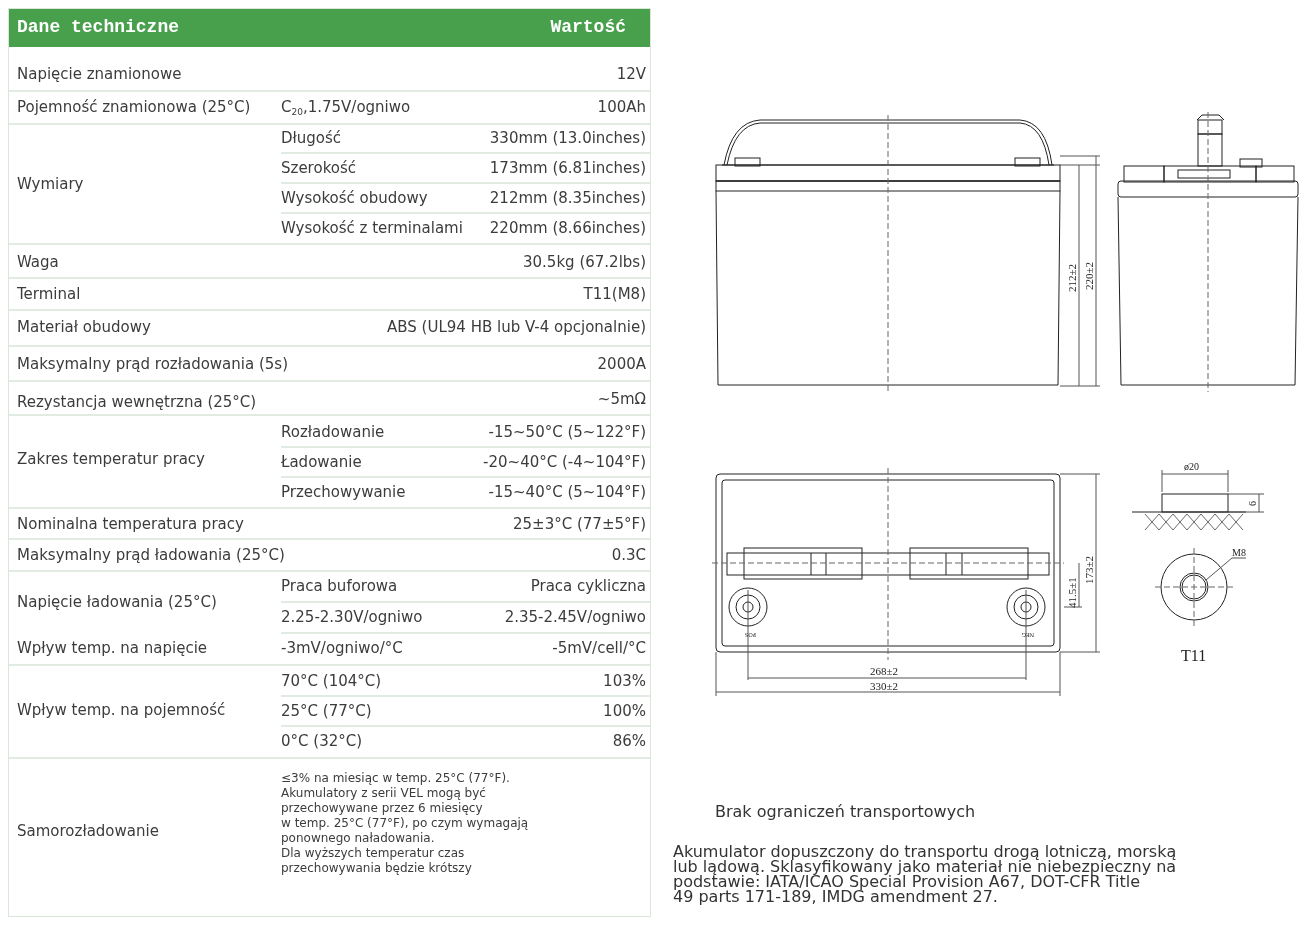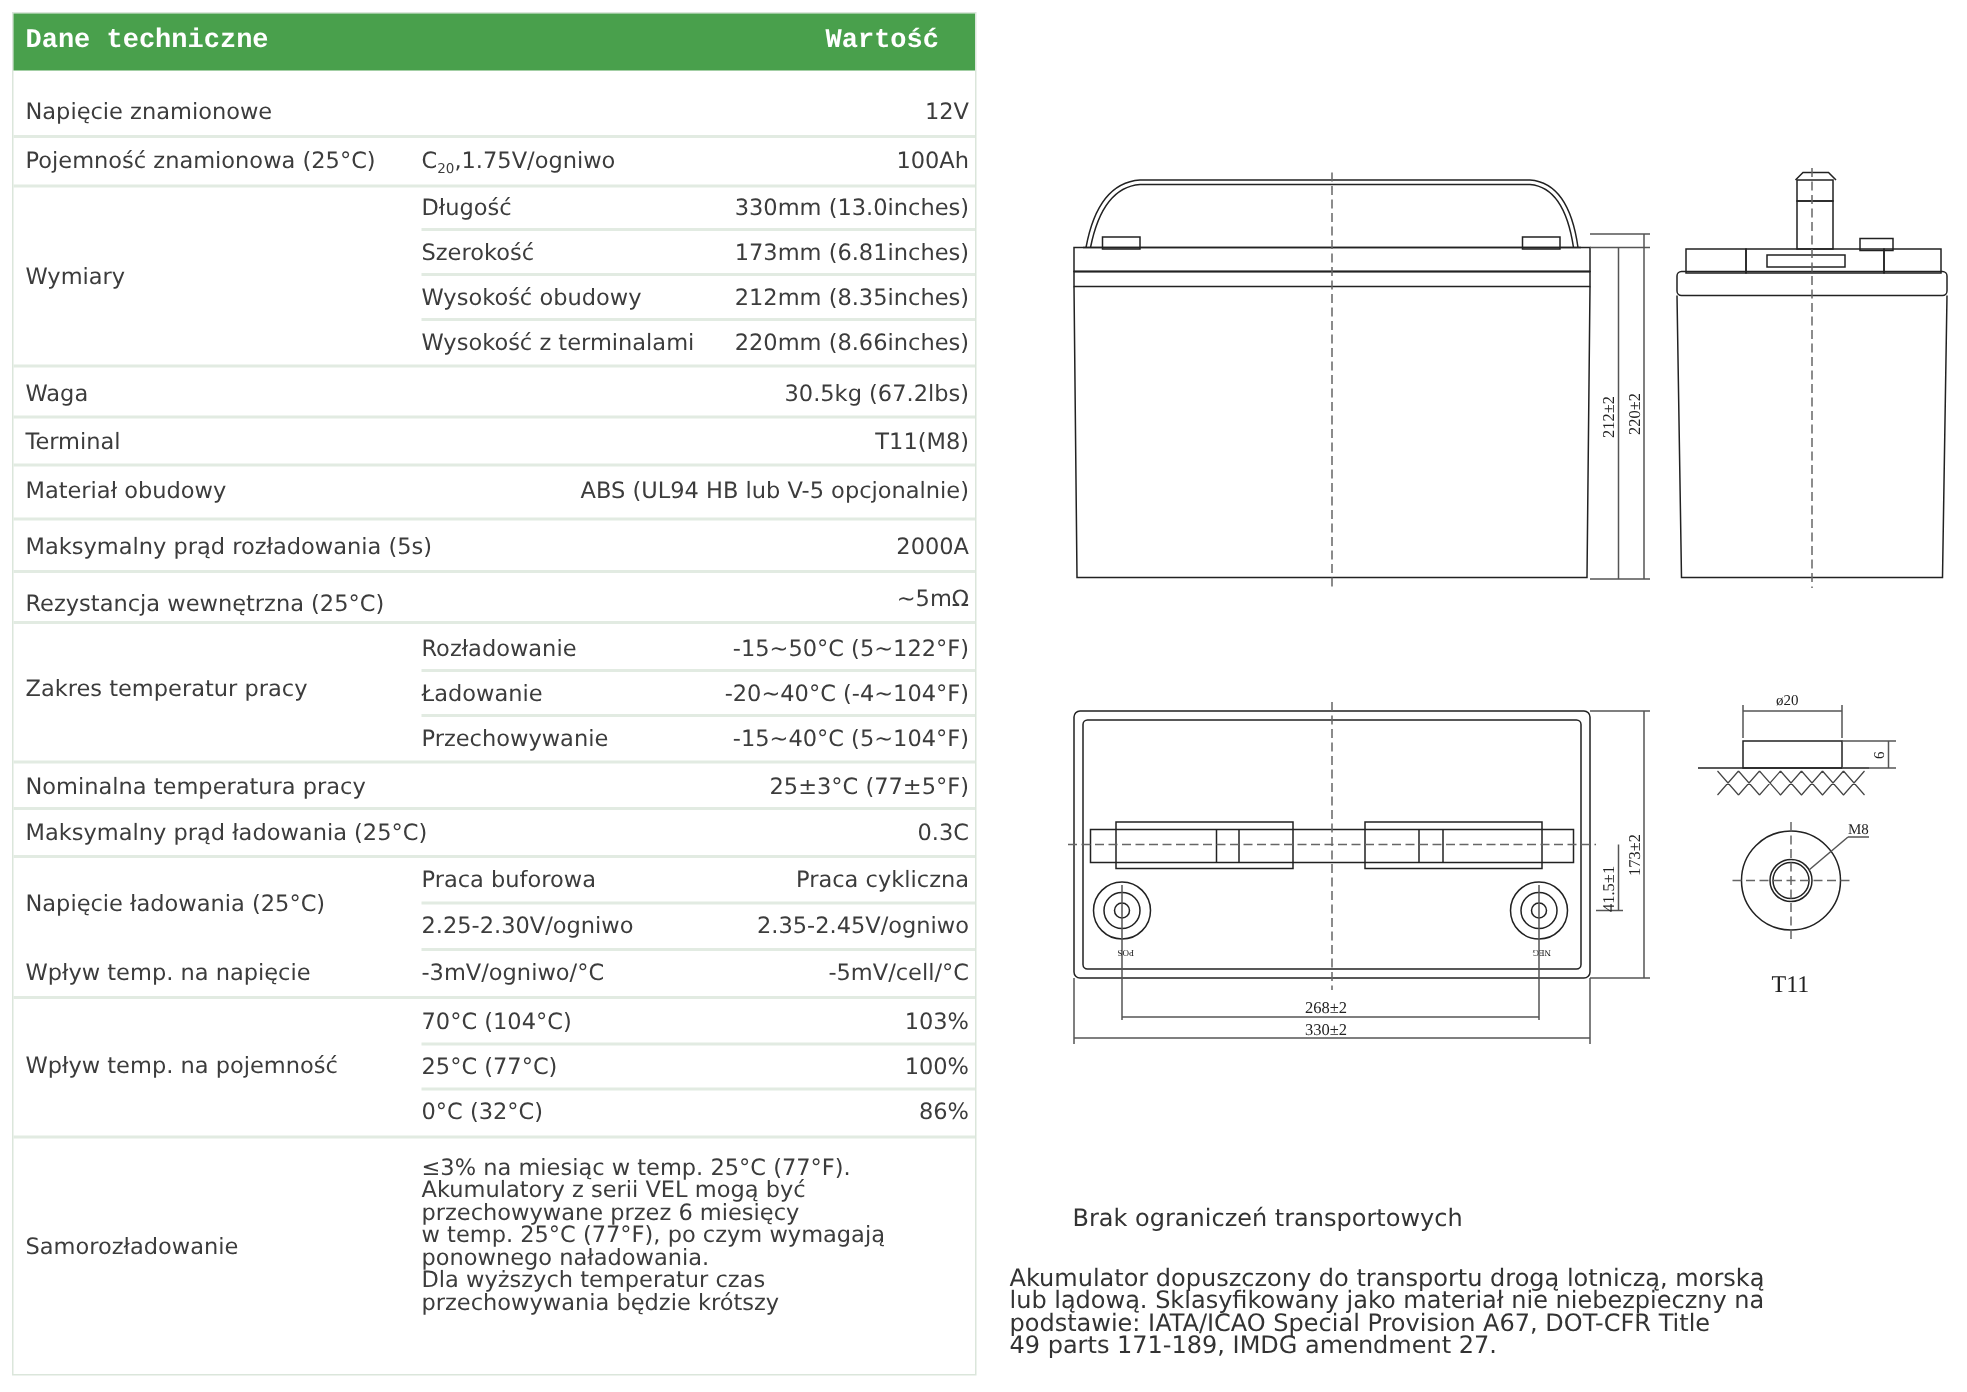--- a/index.html
+++ b/index.html
@@ -10,21 +10,21 @@
   .hdr { position:absolute; left:0; top:0; width:641px; height:38px; background:#49a04c;
          color:#fff; font-weight:bold; font-size:18px;font-family:Liberation Mono, monospace; }
   .hdr .l { position:absolute; left:8px; top:8px; }
   .hdr .r { position:absolute; right:24px; top:8px; }
   .row { position:absolute; left:0; width:641px; font-size:15px; color:#3c3c3c; }
   .hline { position:absolute; height:0; border-top:2px solid #e2ebe2; }
   .c1 { position:absolute; left:8px; white-space:nowrap; }
   .c2 { position:absolute; left:272px; white-space:nowrap; }
   .c3 { position:absolute; right:4px; white-space:nowrap; text-align:center; }
   .sub { font-size:9px; vertical-align:-3px; }
-  .multi { position:absolute; left:272px; top:766px; font-size:15px; line-height:15px; color:#3c3c3c; white-space:pre; }
+  .multi { position:absolute; left:272px; top:766px; font-size:12px; line-height:15px; color:#3c3c3c; white-space:pre; }
   .drawings { position:absolute; left:700px; top:100px; }
   .note1 { position:absolute; left:715px; top:802px; font-size:16px; color:#333; }
   .note2 { position:absolute; left:673px; top:844px; font-size:16px; line-height:15px; color:#333; white-space:pre; }
   svg text { font-family:"Liberation Serif", serif; }
 </style>
 </head>
 <body>
 
 <div class="spec">
   <div class="hdr">
@@ -76,21 +76,21 @@
   <div class="hline" style="left:0;width:641px;top:268px"></div>
 
   <div class="row" style="top:276px">
     <span class="c1">Terminal</span>
     <span class="c3">T11(M8)</span>
   </div>
   <div class="hline" style="left:0;width:641px;top:300px"></div>
 
   <div class="row" style="top:309px">
     <span class="c1">Materiał obudowy</span>
-    <span class="c3">ABS (UL94 HB lub V-5 opcjonalnie)</span>
+    <span class="c3">ABS (UL94 HB lub V-4 opcjonalnie)</span>
   </div>
   <div class="hline" style="left:0;width:641px;top:336px"></div>
 
   <div class="row" style="top:346px">
     <span class="c1">Maksymalny prąd rozładowania (5s)</span>
     <span class="c3">2000A</span>
   </div>
   <div class="hline" style="left:0;width:641px;top:371px"></div>
 
   <div class="row" style="top:384px">

